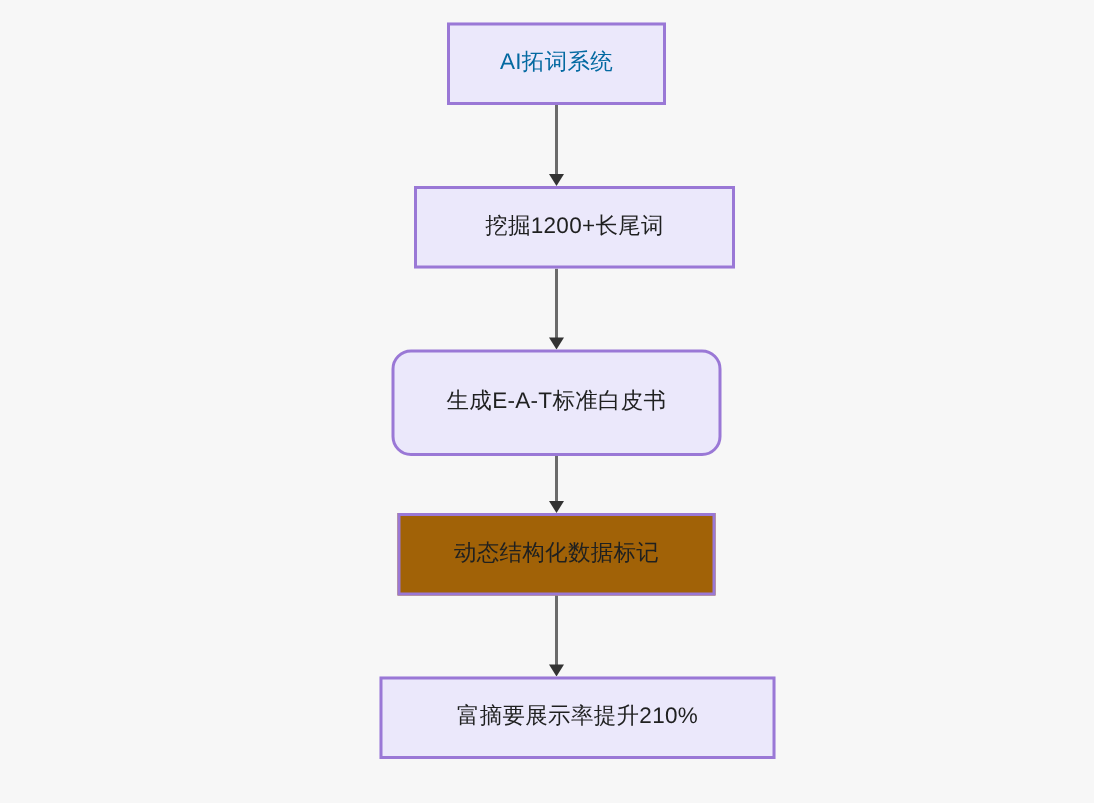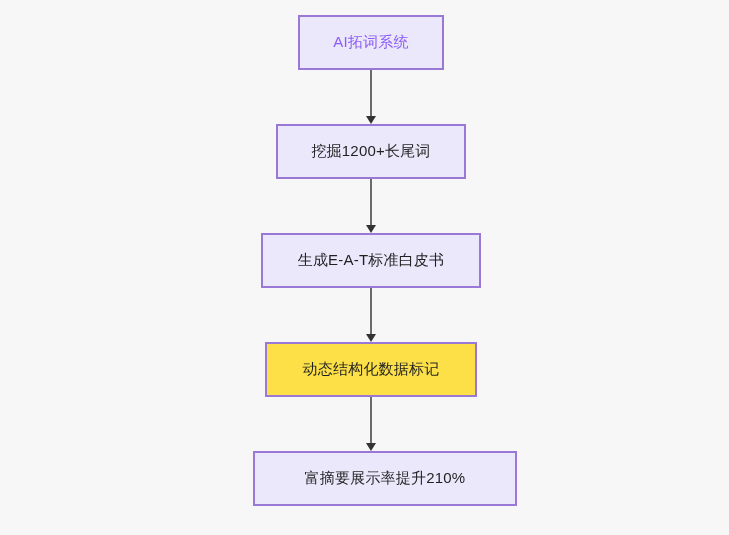--- a/index.html
+++ b/index.html
@@ -74,28 +74,28 @@
   <div class="edge" id="edge-3" style="left: 371px; top: 288px;">
     <div class="edge-line" style="height: 47px; background: rgb(107, 107, 107);"></div>
     <div class="edge-head" style="top: 46px; border-top-color: rgb(51, 51, 51);"></div>
   </div>
   <div class="edge" id="edge-4" style="left: 371px; top: 397px;">
     <div class="edge-line" style="height: 47px; background: rgb(107, 107, 107);"></div>
     <div class="edge-head" style="top: 46px; border-top-color: rgb(51, 51, 51);"></div>
   </div>
 
   <div class="node" id="node-1" style="left: 298px; top: 15px; width: 146px; height: 55px; background: rgb(235, 232, 251); border-color: rgb(154, 120, 214);">
-    <span class="node-label" style="color: #8b5cf6;">AI拓词系统</span>
+    <span class="node-label" style="color: #0369a1;">AI拓词系统</span>
   </div>
-  <div class="node" id="node-2" style="left: 276px; top: 124px; width: 190px; height: 55px; background: rgb(235, 232, 251); border-color: rgb(154, 120, 214);">
+  <div class="node" id="node-2" style="left: 276px; top: 124px; width: 214px; height: 55px; background: rgb(235, 232, 251); border-color: rgb(154, 120, 214);">
     <span class="node-label" style="color: rgb(31, 32, 32);">挖掘1200+长尾词</span>
   </div>
-  <div class="node" id="node-3" style="left: 261px; top: 233px; width: 220px; height: 55px; background: rgb(235, 232, 251); border-color: rgb(154, 120, 214);">
+  <div class="node" id="node-3" style="left: 261px; top: 233px; width: 220px; height: 71px; background: rgb(235, 232, 251); border-color: rgb(154, 120, 214); border-radius: 13px;">
     <span class="node-label" style="color: rgb(31, 32, 32);">生成E-A-T标准白皮书</span>
   </div>
-  <div class="node" id="node-4" style="left: 265px; top: 342px; width: 212px; height: 55px; background: #fde047; border-color: rgb(154, 120, 214);">
+  <div class="node" id="node-4" style="left: 265px; top: 342px; width: 212px; height: 55px; background: #a16207; border-color: rgb(154, 120, 214);">
     <span class="node-label" style="color: rgb(31, 32, 32);">动态结构化数据标记</span>
   </div>
   <div class="node" id="node-5" style="left: 253px; top: 451px; width: 264px; height: 55px; background: rgb(235, 232, 251); border-color: rgb(154, 120, 214);">
     <span class="node-label" style="color: rgb(31, 32, 32);">富摘要展示率提升210%</span>
   </div>
 
 </div>
 
 </body></html>

